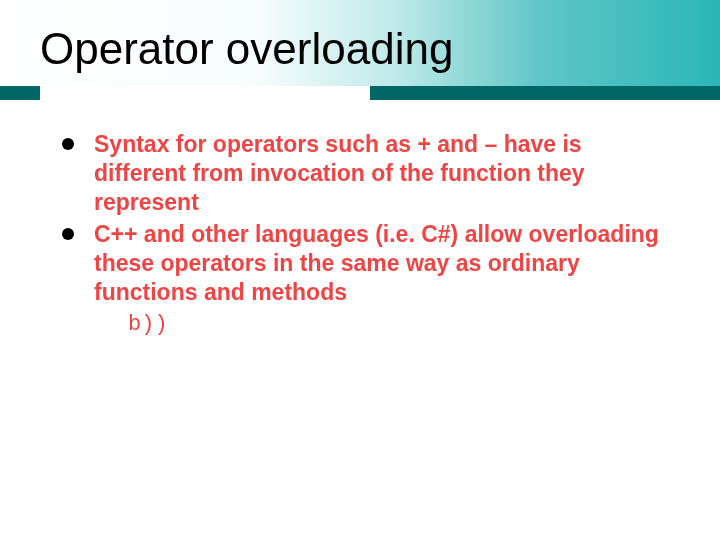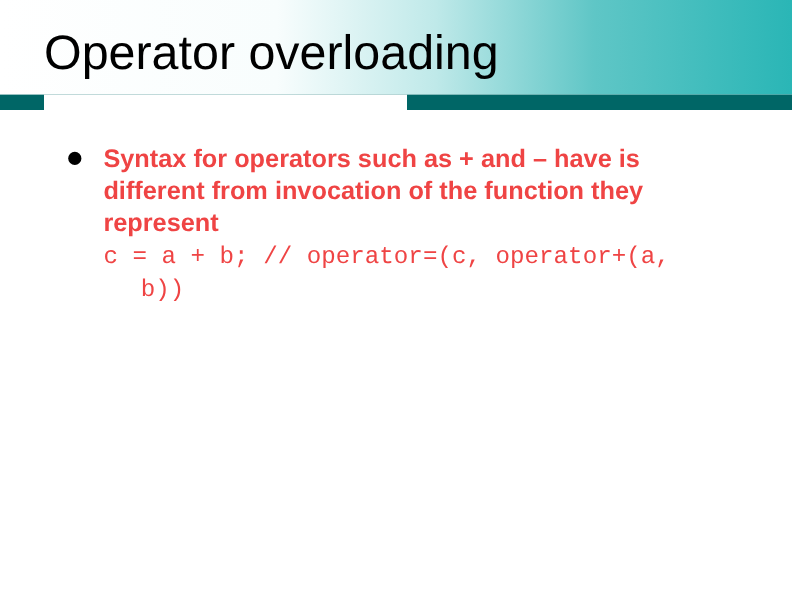--- a/index.html
+++ b/index.html
@@ -94,18 +94,18 @@
 
   <div class="title-row">
     <h1>Operator overloading</h1>
   </div>
 
   <div class="divider"></div>
 
   <div class="body">
     <ul class="bullets">
       <li>Syntax for operators such as + and – have is different from invocation of the function they represent</li>
+      <li>C++ and other languages (i.e. C#) allow overloading these operators in the same way as ordinary functions and methods</li>
     </ul>
-    <div class="code-line">c = a + b; // operator=(c, operator+(a,</div>
     <div class="code-line code-indent">b))</div>
   </div>
 
 </div>
 
 </body></html>

